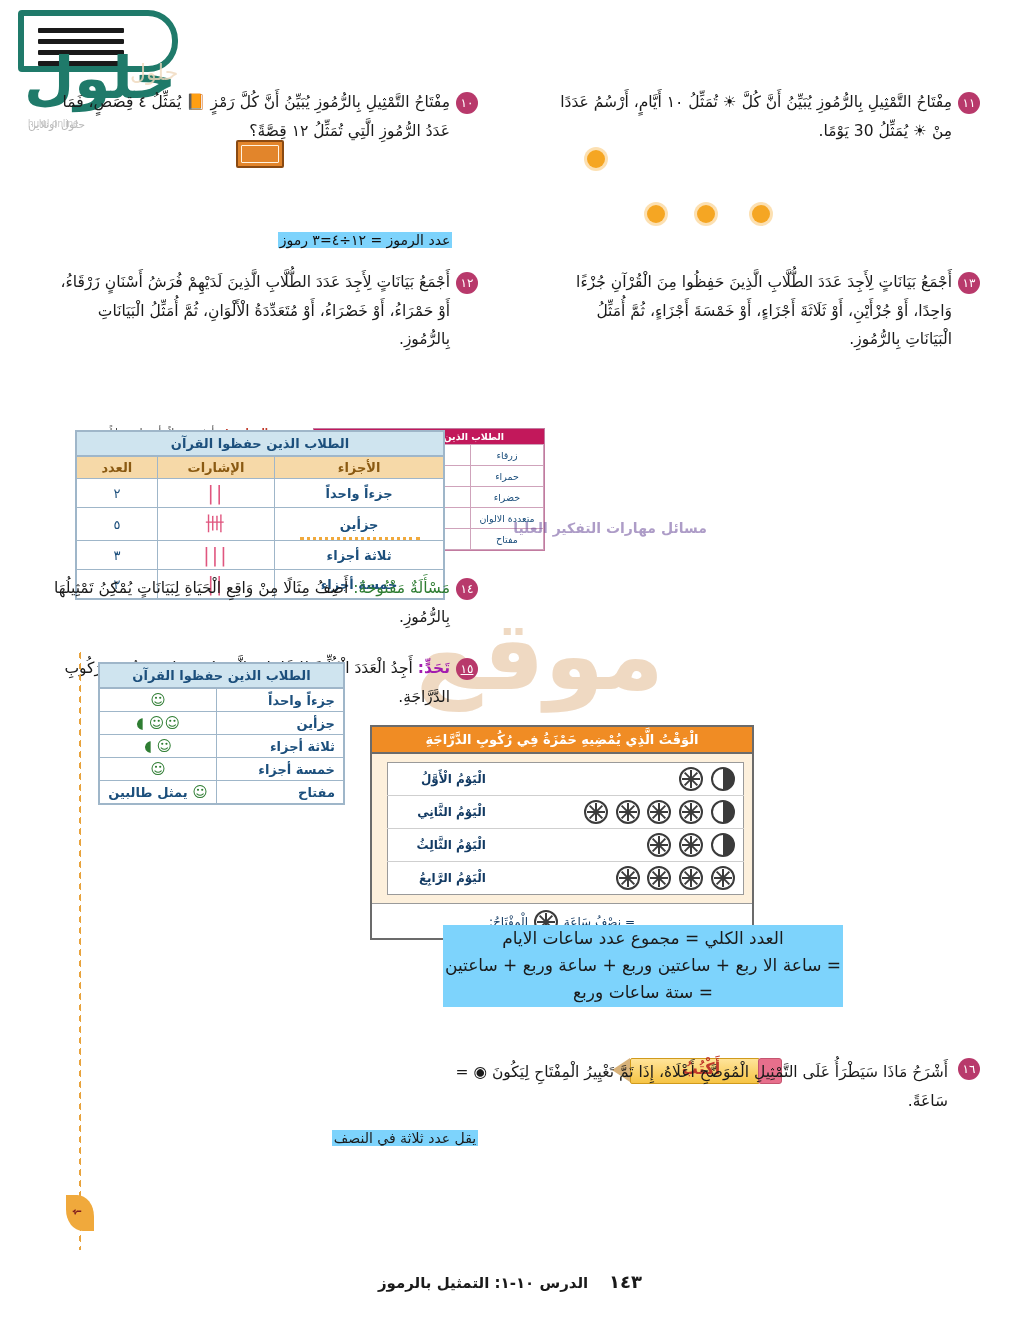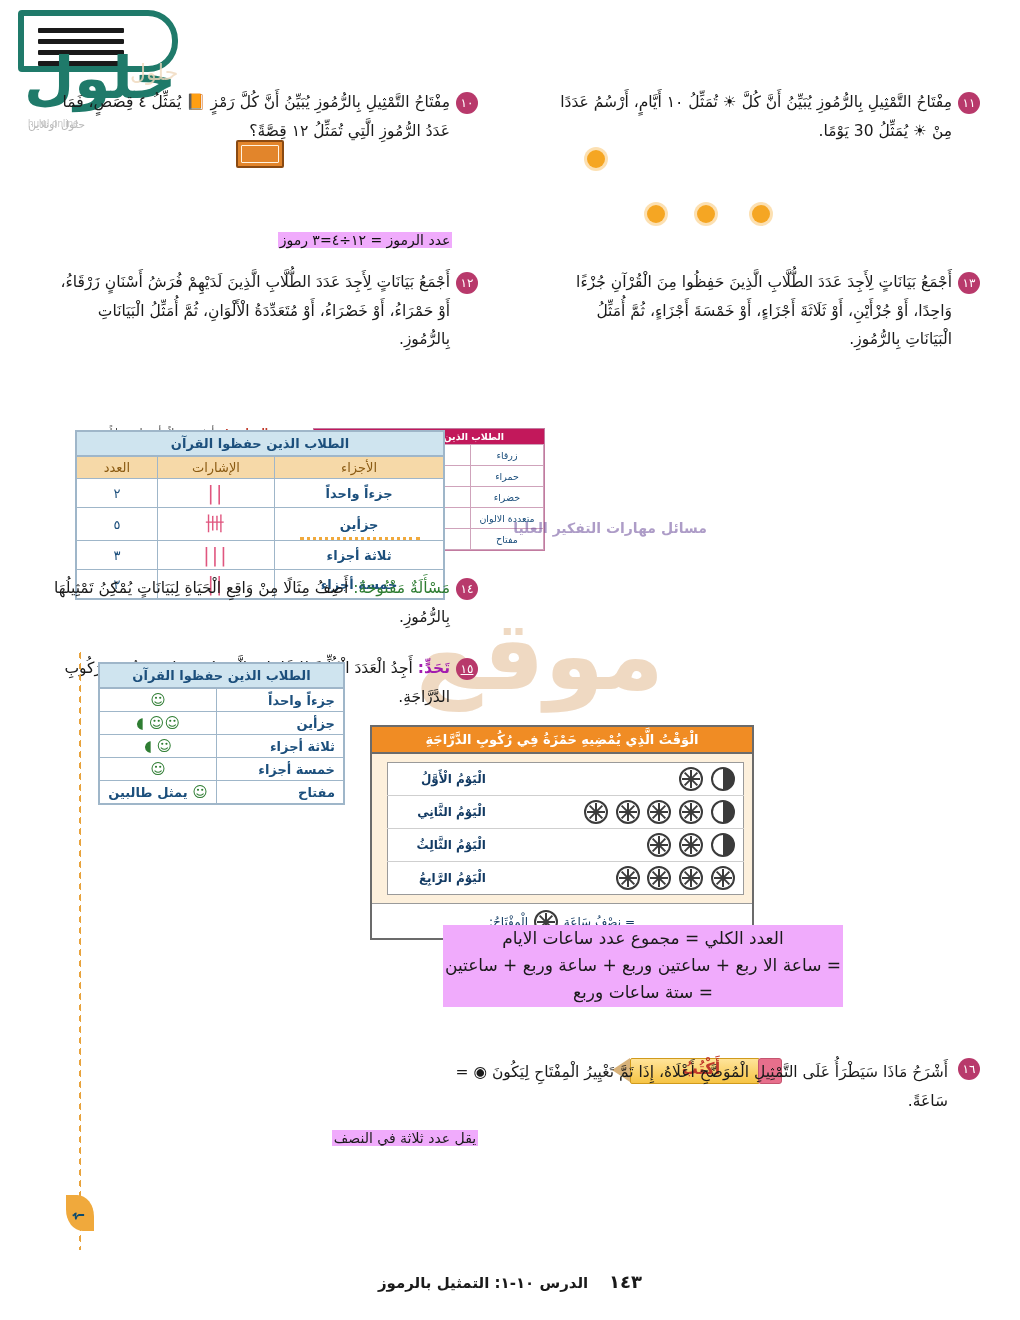--- a/index.html
+++ b/index.html
@@ -23,30 +23,30 @@
   
   .wm{position:absolute;left:300px;top:600px;width:480px;text-align:center;color:#e8c9a0;opacity:.55;pointer-events:none;}
   .wm .wm-ar{font-size:96px;font-weight:bold;font-family:"DejaVu Sans",sans-serif;color:#e2bb92;}
   .wm .wm-en{font-size:30px;letter-spacing:6px;color:#e6c7a4;font-family:"Liberation Sans",sans-serif;}
   .wm2{position:absolute;left:130px;top:60px;color:#f0d9bd;font-size:22px;opacity:.8;font-family:"Liberation Sans",sans-serif;}
 
   
   .q{position:absolute;text-align:right;line-height:1.85;font-size:15.5px;}
   .qnum{position:absolute;width:22px;height:22px;border-radius:50%;background:#b8396b;color:#fff;
         font-size:12px;line-height:22px;text-align:center;font-family:"DejaVu Sans",sans-serif;}
-  .hl{background:#f0abfc;padding:0 2px;}
+  .hl{background:#7dd3fc;padding:0 2px;}
 
   
   table{border-collapse:collapse;}
   .tbl{position:absolute;background:#fff;border:1px solid #9fb6c9;font-size:13px;}
   .tbl th{background:#cfe4ef;border:1px solid #9fb6c9;padding:3px 6px;color:#1c4f7c;font-weight:bold;}
   .tbl td{border:1px solid #9fb6c9;padding:3px 8px;text-align:center;}
 
   .tbl2 .hdr{background:#cfe4ef;color:#1c4f7c;font-weight:bold;text-align:center;padding:4px;border:1px solid #9fb6c9;}
-  .tbl2 .sub{background:#f6d9a8;color:#8a5a12;font-weight:normal;text-align:center;padding:3px;border:1px solid #9fb6c9;}
+  .tbl2 .sub{background:#f6d9a8;color:#8a5a12;font-weight:bold;text-align:center;padding:3px;border:1px solid #9fb6c9;}
   .tally{color:#e0567f;font-size:19px;letter-spacing:2px;font-family:"DejaVu Sans",sans-serif;}
 
   .pinktbl{position:absolute;border:1px solid #c27ba0;font-size:9.5px;background:#fff;}
   .pinktbl .ph{background:#c2185b;color:#fff;text-align:center;padding:2px;font-weight:bold;}
   .pinktbl td{border:1px solid #cfa3bb;padding:2px 4px;text-align:center;color:#1c4f7c;}
   .worm{display:inline-block;color:#777;font-size:11px;}
 
   .steps{position:absolute;font-size:9.5px;line-height:1.55;color:#c0392b;text-align:right;width:170px;}
   .steps b{color:#c0392b;}
   .steps .blk{color:#333;}
@@ -80,21 +80,21 @@
   .pencil .body{position:absolute;left:18px;top:3px;width:128px;height:24px;background:linear-gradient(#ffe49a,#f6c445);border:1px solid #d09a1c;border-radius:2px;}
   .pencil .tip{position:absolute;left:0;top:3px;width:0;height:0;border-top:12px solid transparent;border-bottom:12px solid transparent;border-right:18px solid #d8b27a;}
   .pencil .eraser{position:absolute;left:146px;top:3px;width:22px;height:24px;background:#e76f8c;border:1px solid #c4556f;border-radius:3px;}
   .pencil .txt{position:absolute;left:34px;top:4px;width:110px;text-align:center;color:#c0392b;font-weight:bold;font-size:16px;}
 
   
   .dotline{position:absolute;left:78px;top:650px;width:3px;height:600px;
            background-image:radial-gradient(#e8a33d 1.4px, transparent 1.5px);
            background-size:5px 11px;}
   .leaf{position:absolute;left:66px;top:1195px;width:28px;height:36px;border-radius:0 60% 0 60%;background:#f0a93c;}
-  .leaf span{position:absolute;left:7px;top:6px;color:#0c4a6e;font-size:16px;font-weight:bold;font-family:"DejaVu Sans",sans-serif;}
+  .leaf span{position:absolute;left:7px;top:6px;color:#7f1d1d;font-size:12px;font-weight:bold;font-family:"DejaVu Sans",sans-serif;}
 
   
   .band{position:absolute;left:330px;top:520px;width:560px;text-align:center;color:#6b4c9a;
         font-size:14px;font-weight:bold;opacity:.55;}
   .banddots{position:absolute;left:300px;top:537px;width:120px;border-top:3px dotted #f0a93c;}
 
   
   .sun{position:absolute;width:18px;height:18px;background:#f5a623;border-radius:50%;
        box-shadow:0 0 0 3px rgba(245,166,35,.35);}
   .book-ico{position:absolute;width:44px;height:24px;background:#e2852b;border:2px solid #8a4a12;border-radius:2px;}

